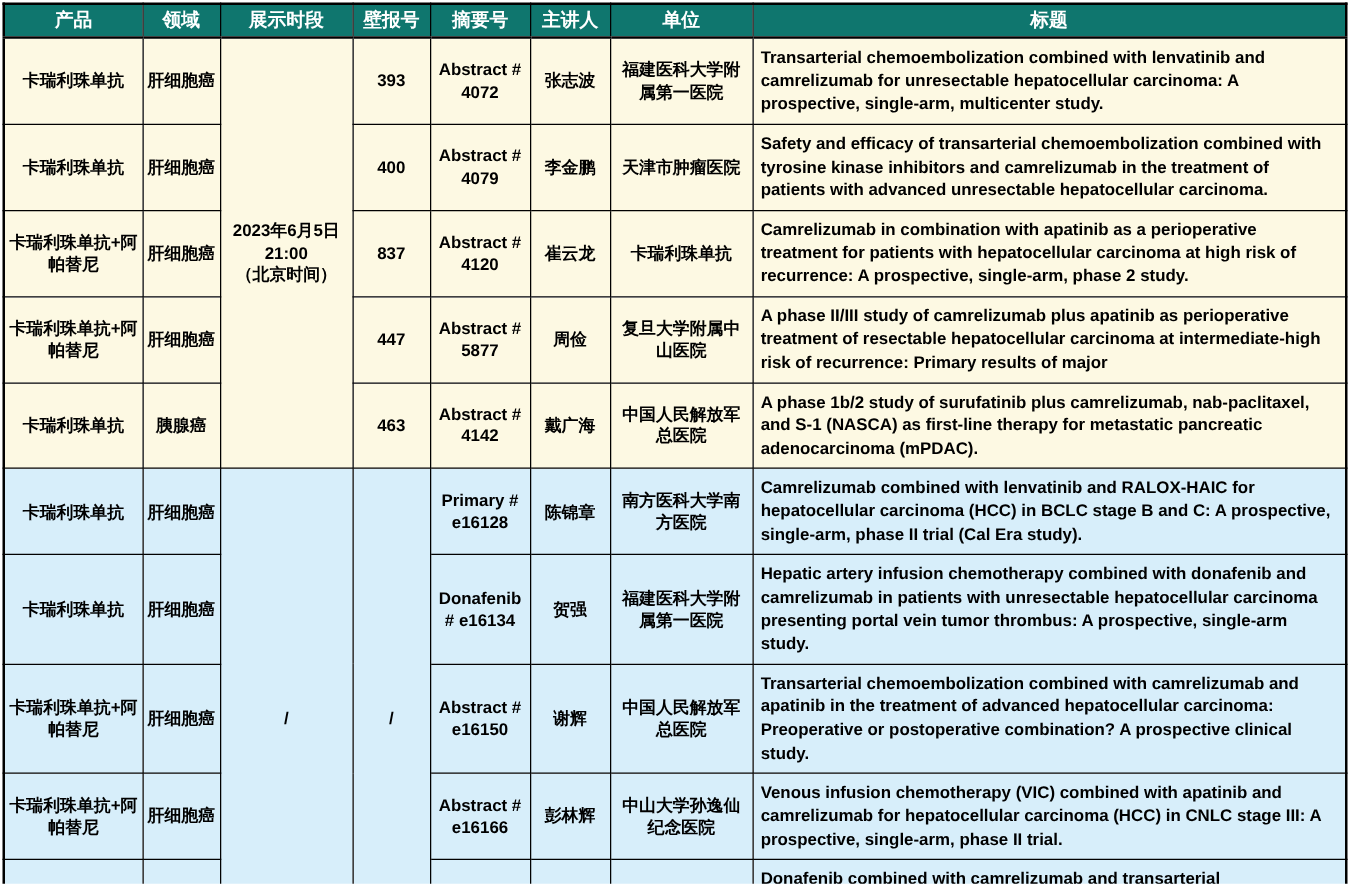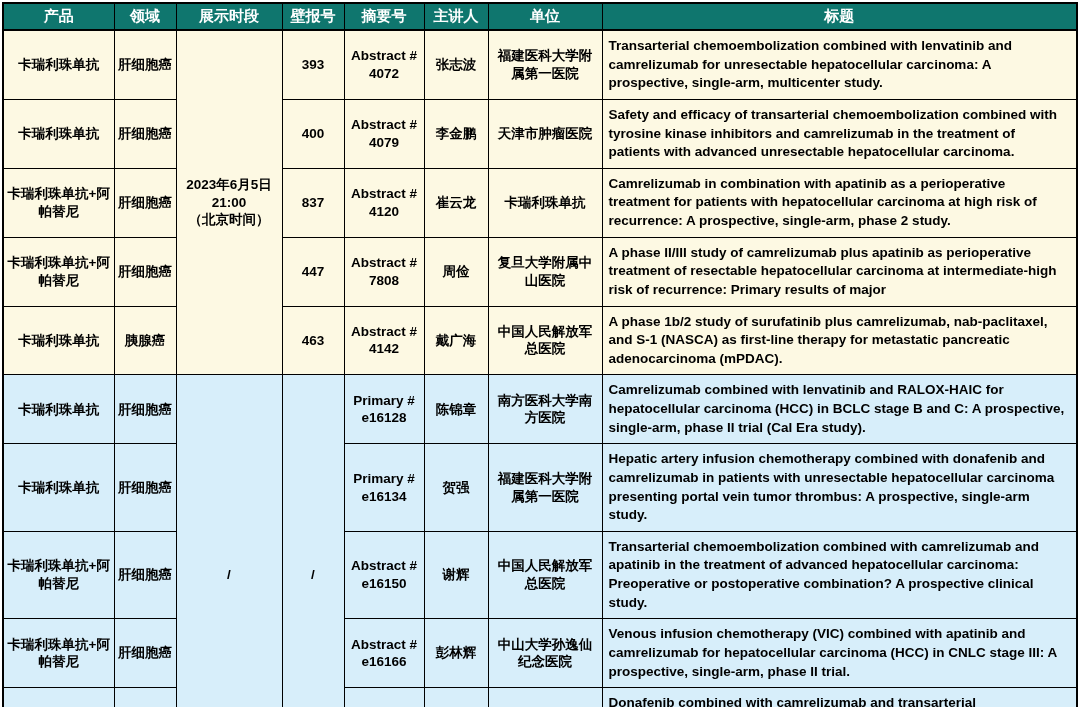--- a/index.html
+++ b/index.html
@@ -89,21 +89,21 @@
       <td>837</td>
       <td>Abstract # 4120</td>
       <td>崔云龙</td>
       <td>卡瑞利珠单抗</td>
       <td class="title-cell">Camrelizumab in combination with apatinib as a perioperative treatment for patients with hepatocellular carcinoma at high risk of recurrence: A prospective, single-arm, phase 2 study.</td>
     </tr>
     <tr class="sec1 rh4">
       <td>卡瑞利珠单抗+阿帕替尼</td>
       <td>肝细胞癌</td>
       <td>447</td>
-      <td>Abstract # 7808</td>
+      <td>Abstract # 5877</td>
       <td>周俭</td>
       <td>复旦大学附属中山医院</td>
       <td class="title-cell">A phase II/III study of camrelizumab plus apatinib as perioperative treatment of resectable hepatocellular carcinoma at intermediate-high risk of recurrence: Primary results of major</td>
     </tr>
     <tr class="sec1 rh5">
       <td>卡瑞利珠单抗</td>
       <td>胰腺癌</td>
       <td>463</td>
       <td>Abstract # 4142</td>
       <td>戴广海</td>
@@ -116,21 +116,21 @@
       <td rowspan="5">/</td>
       <td rowspan="5">/</td>
       <td>Primary # e16128</td>
       <td>陈锦章</td>
       <td>南方医科大学南方医院</td>
       <td class="title-cell">Camrelizumab combined with lenvatinib and RALOX-HAIC for hepatocellular carcinoma (HCC) in BCLC stage B and C: A prospective, single-arm, phase II trial (Cal Era study).</td>
     </tr>
     <tr class="sec2 rh7">
       <td>卡瑞利珠单抗</td>
       <td>肝细胞癌</td>
-      <td>Primary # e16134</td>
+      <td>Donafenib # e16134</td>
       <td>贺强</td>
       <td>福建医科大学附属第一医院</td>
       <td class="title-cell">Hepatic artery infusion chemotherapy combined with donafenib and camrelizumab in patients with unresectable hepatocellular carcinoma presenting portal vein tumor thrombus: A prospective, single-arm study.</td>
     </tr>
     <tr class="sec2 rh8">
       <td>卡瑞利珠单抗+阿帕替尼</td>
       <td>肝细胞癌</td>
       <td>Abstract # e16150</td>
       <td>谢辉</td>
       <td>中国人民解放军总医院</td>

